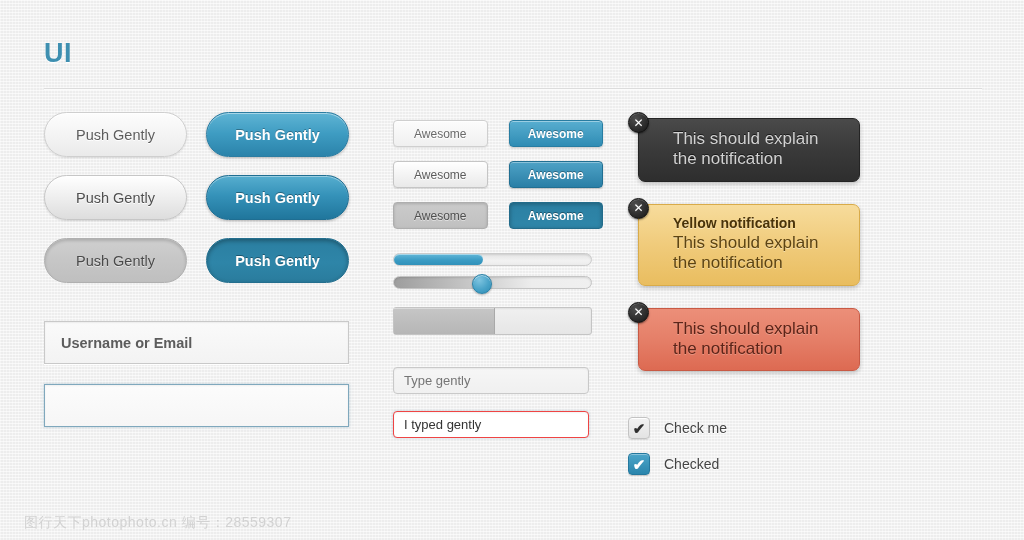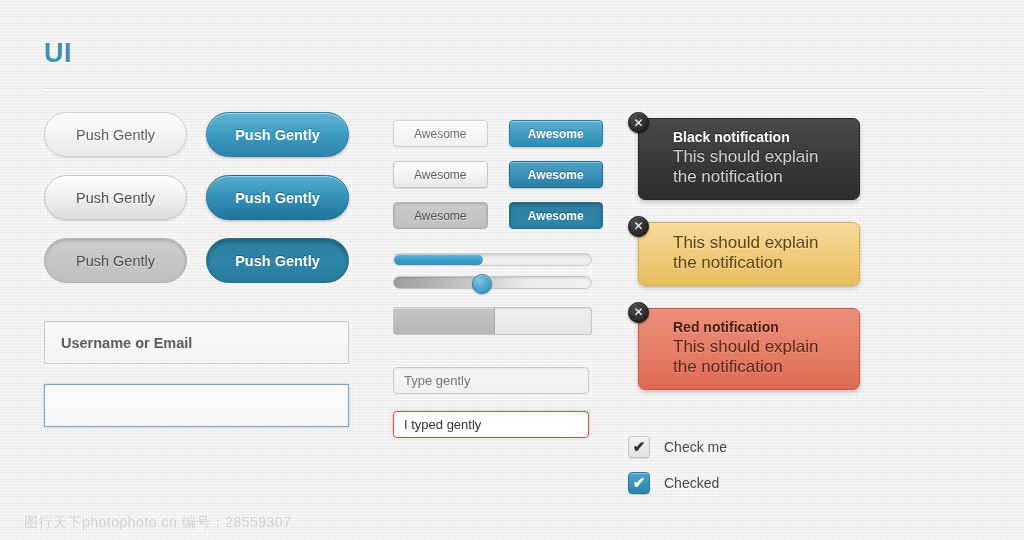--- a/index.html
+++ b/index.html
@@ -461,36 +461,35 @@
   <div style="height:17px"></div>
 
   <input class="input-sm focus" type="text" value="I typed gently" style="">
 </div>
 
 <div class="col-c">
 
   <div class="notif-wrap">
     <div class="notif-close">✕</div>
     <div class="notif black">
-      <div class="n-title">Black notification</div>
       <div class="n-body">This should explain the notification</div>
     </div>
   </div>
 
   <div class="notif-wrap">
     <div class="notif-close">✕</div>
     <div class="notif yellow">
+      <div class="n-title">Yellow notification</div>
       <div class="n-body">This should explain the notification</div>
     </div>
   </div>
 
   <div class="notif-wrap">
     <div class="notif-close">✕</div>
     <div class="notif red">
-      <div class="n-title">Red notification</div>
       <div class="n-body">This should explain the notification</div>
     </div>
   </div>
 
   <div class="check-block">
     <div class="check-row">
       <div class="check-box gray">✔</div>
       <div class="check-label">Check me</div>
     </div>
     <div class="check-row">

